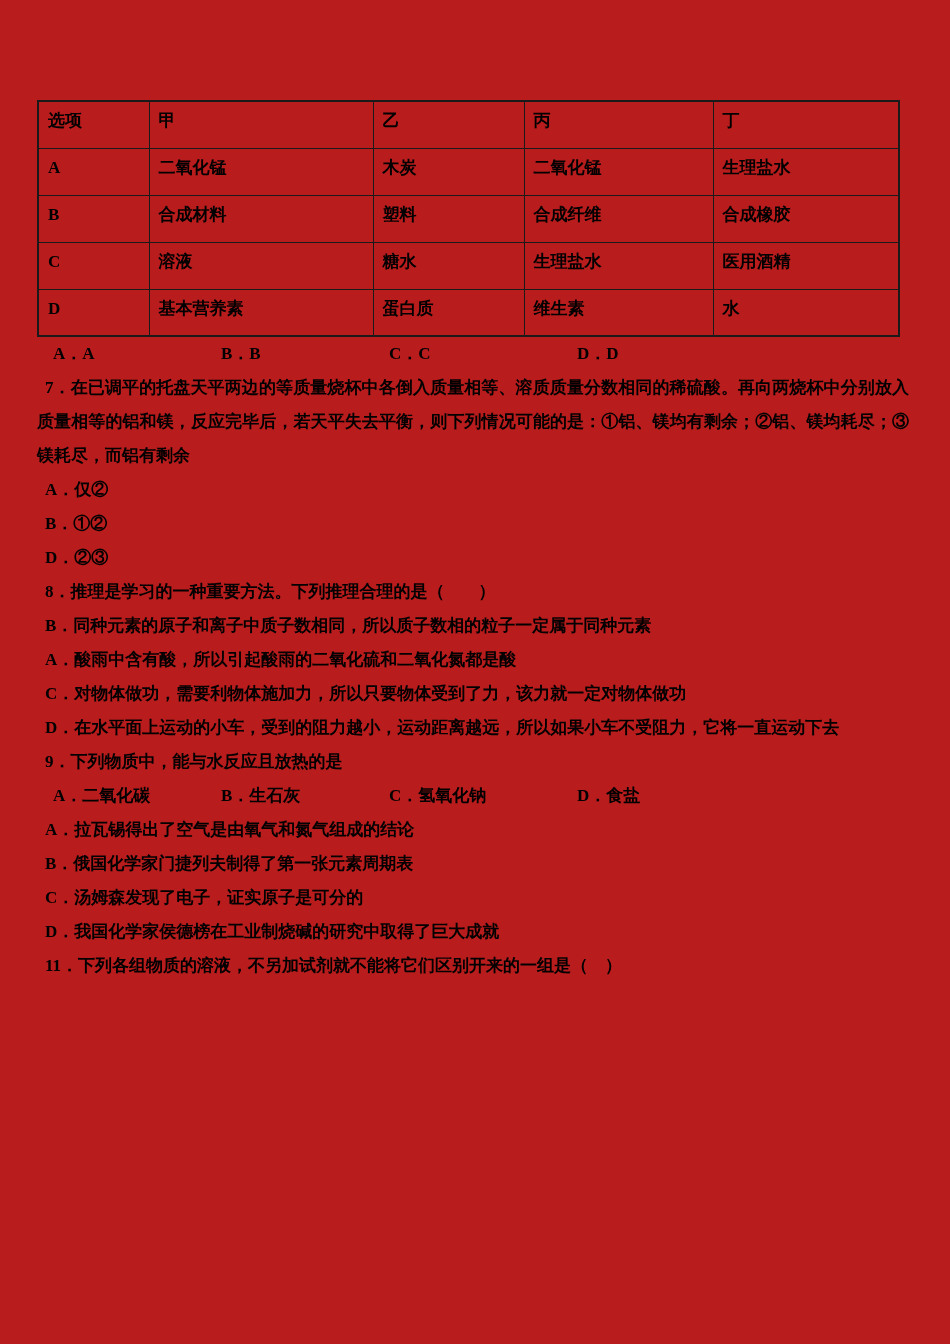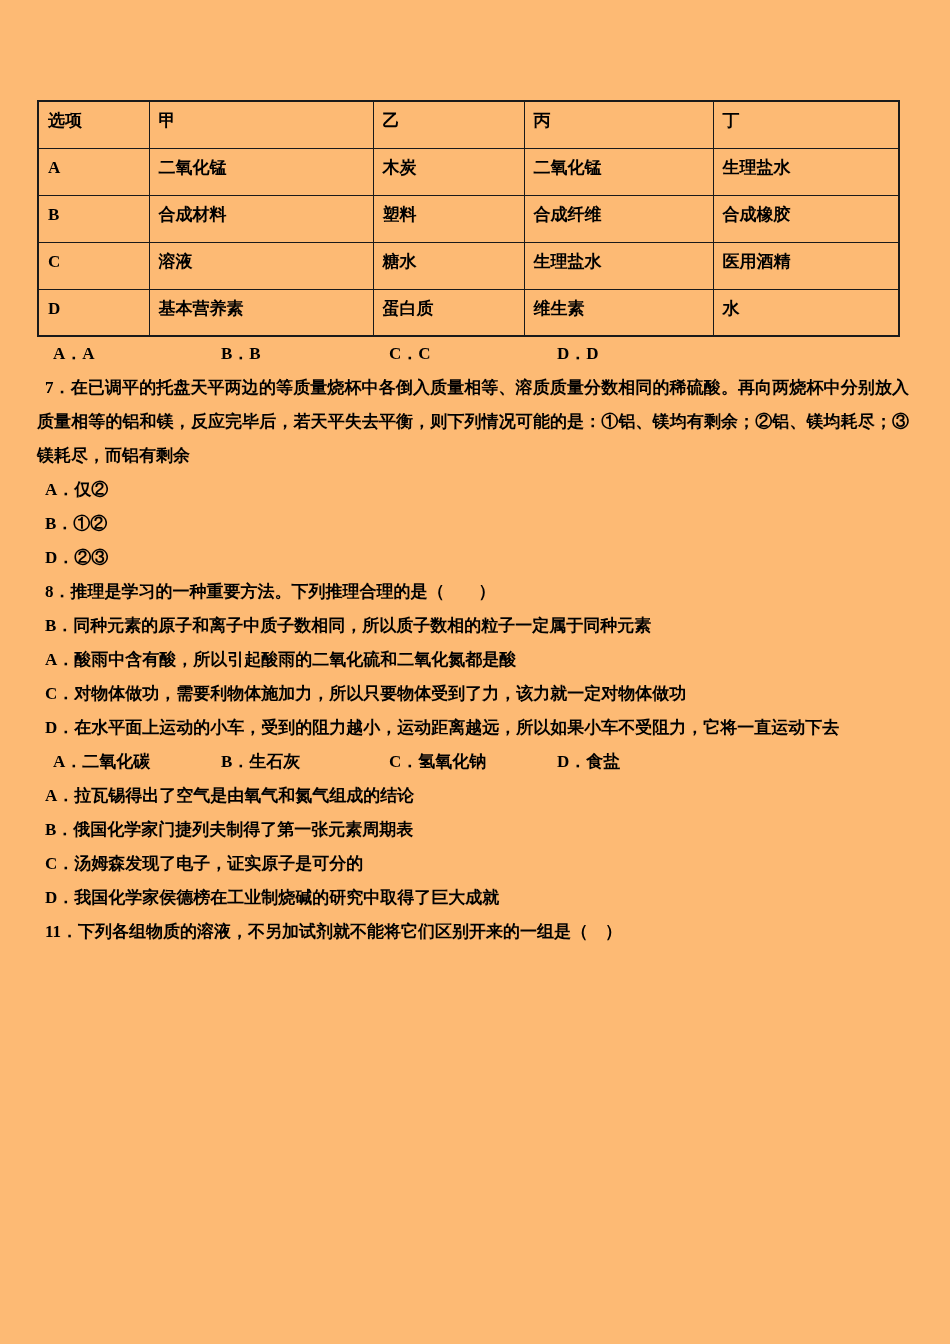--- a/index.html
+++ b/index.html
@@ -4,21 +4,21 @@
 <style>
   html, body {
     margin: 0;
     padding: 0;
     background: #ffffff;
   }
   .page {
     position: relative;
     width: 950px;
     height: 1344px;
-    background: #fdba74;
+    background: #b91c1c;
     color: #000000;
     font-family: "Liberation Serif", "DejaVu Serif", serif;
     font-weight: 700;
     overflow: hidden;
   }
   
   .tbl {
     position: absolute;
     top: 100px;
     left: 37px;
@@ -53,20 +53,21 @@
   .text-block p.justify {
     text-align: justify;
   }
   .choice {
     display: inline-block;
     width: 168px;
     white-space: nowrap;
   }
   .choice.last {
     width: auto;
+    margin-left: 20px;
   }
   section.q { margin: 0; padding: 0; }
 </style>
 </head>
 <body>
 
 <div class="page">
 
   <table class="tbl">
     <colgroup>
@@ -131,20 +132,21 @@
 
     <section class="q">
       <p class="line justify">8．推理是学习的一种重要方法。下列推理合理的是（　　）</p>
       <p class="line">B．同种元素的原子和离子中质子数相同，所以质子数相的粒子一定属于同种元素</p>
       <p class="line">A．酸雨中含有酸，所以引起酸雨的二氧化硫和二氧化氮都是酸</p>
       <p class="line">C．对物体做功，需要利物体施加力，所以只要物体受到了力，该力就一定对物体做功</p>
       <p class="line">D．在水平面上运动的小车，受到的阻力越小，运动距离越远，所以如果小车不受阻力，它将一直运动下去</p>
     </section>
 
     <section class="q">
+      <p class="line">9．下列物质中，能与水反应且放热的是</p>
       <p class="line">
         <span class="choice">A．二氧化碳</span><span class="choice">B．生石灰</span><span class="choice">C．氢氧化钠</span><span class="choice last">D．食盐</span>
       </p>
     </section>
 
     <section class="q">
       <p class="line">A．拉瓦锡得出了空气是由氧气和氮气组成的结论</p>
       <p class="line">B．俄国化学家门捷列夫制得了第一张元素周期表</p>
       <p class="line">C．汤姆森发现了电子，证实原子是可分的</p>
       <p class="line">D．我国化学家侯德榜在工业制烧碱的研究中取得了巨大成就</p>

